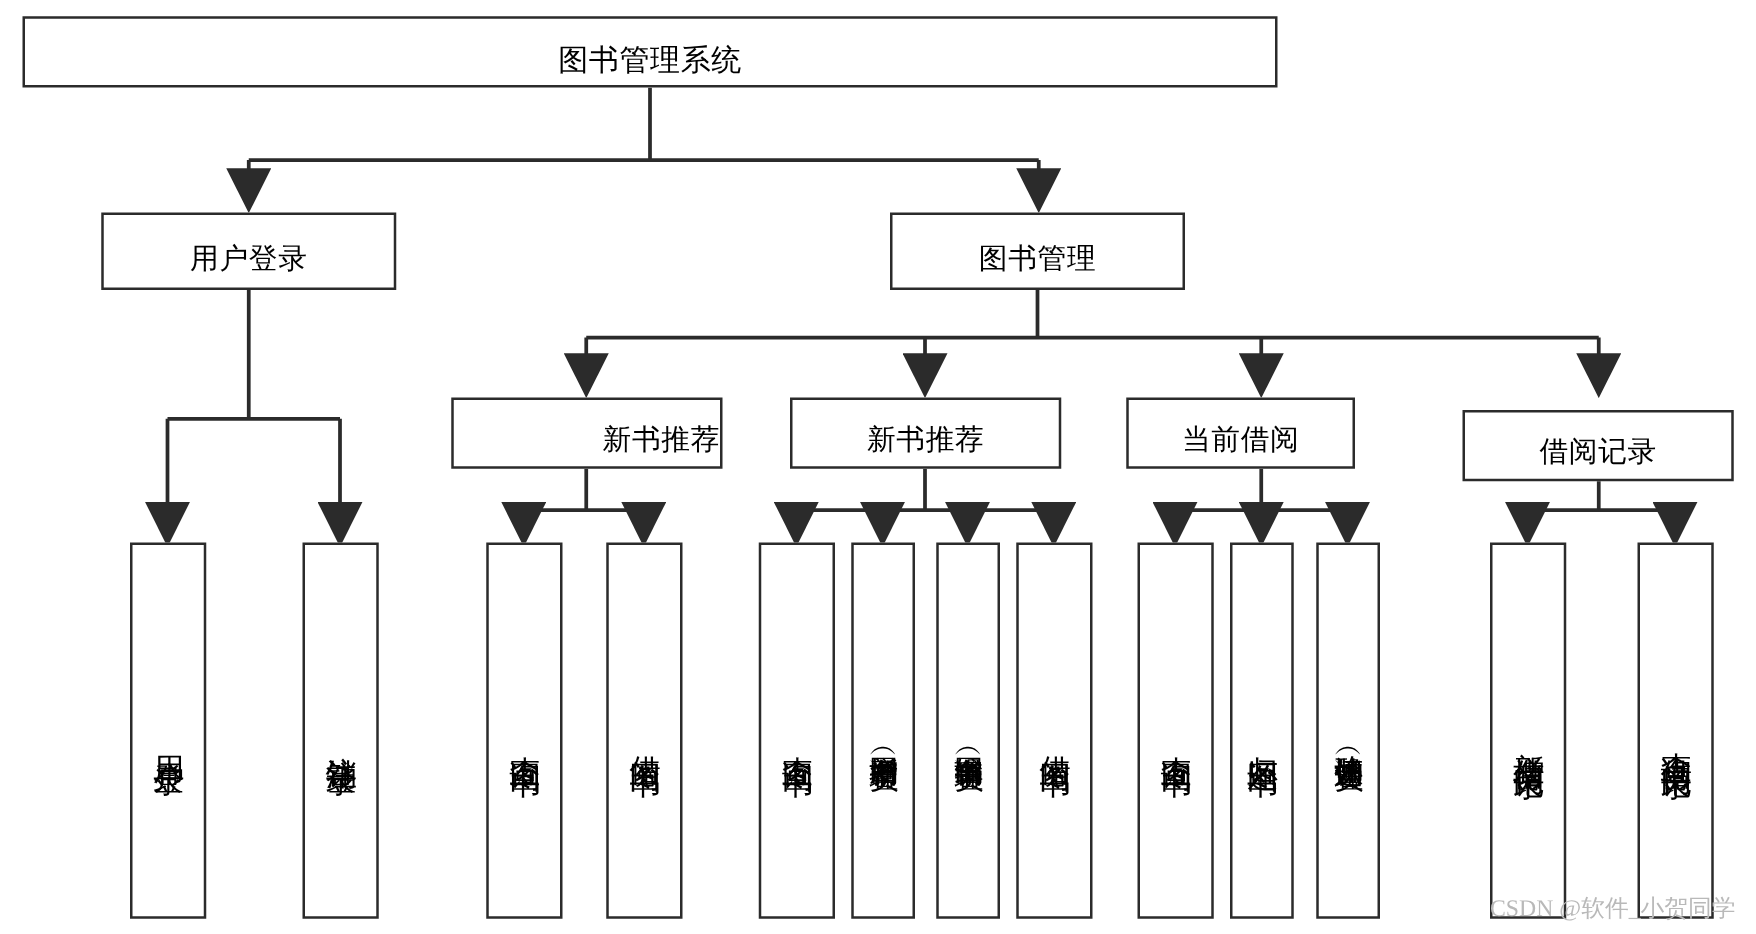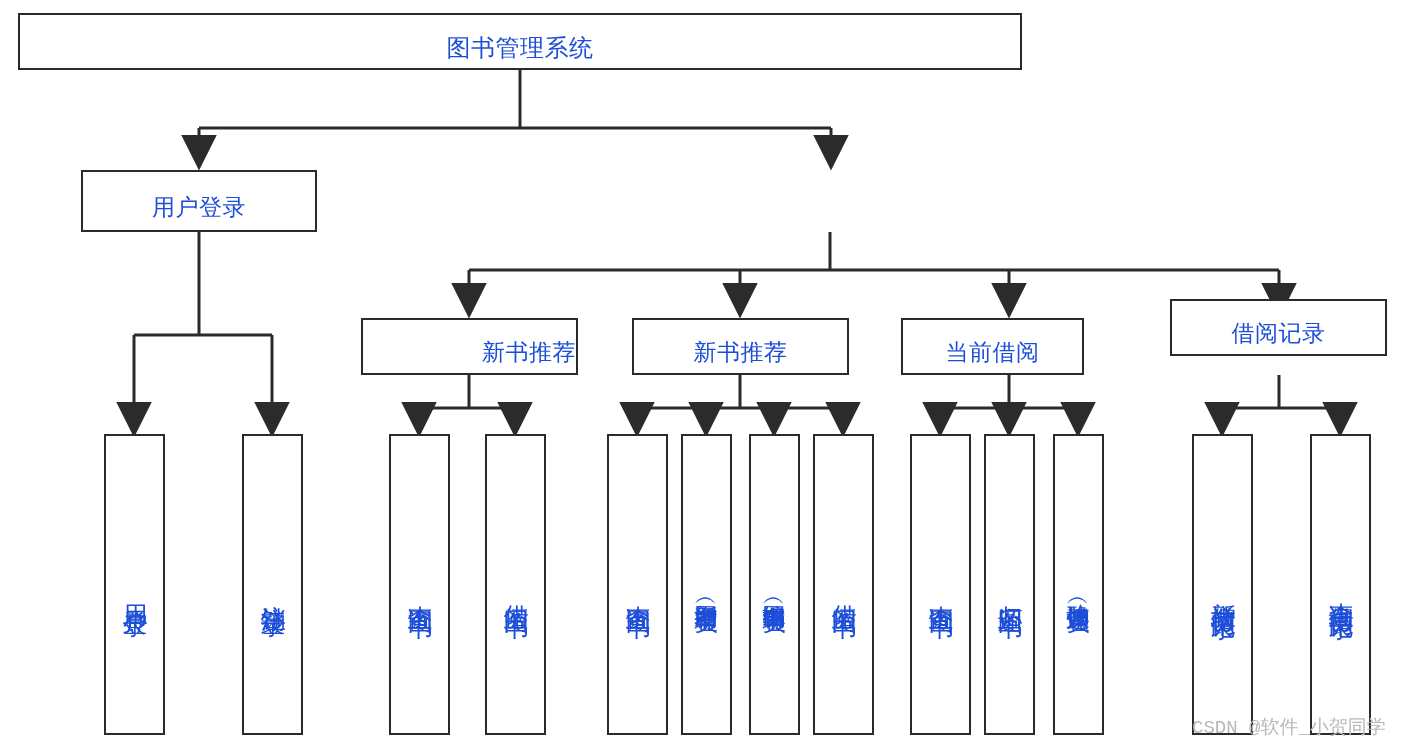--- a/index.html
+++ b/index.html
@@ -29,21 +29,21 @@
     position: absolute;
     box-sizing: border-box;
     background: #ffffff;
     border: 2px solid #2b2b2b;
     display: flex;
     align-items: center;
     justify-content: center;
     overflow: hidden;
   }
   .node-label {
-    color: #1d4ed8;
+    color: #000000;
     line-height: 1.0;
     white-space: nowrap;
     letter-spacing: 0.5px;
     margin-top: 12px;
   }
   
   .node.horiz .node-label {
     font-size: 23px;
   }
   .node.root .node-label {
@@ -64,21 +64,21 @@
   .node.vert.tight .node-label {
     font-size: 23px;
     letter-spacing: 1px;
   }
   .watermark {
     position: absolute;
     color: #b9b9b9;
     font-size: 19px;
     white-space: nowrap;
     pointer-events: none;
-    font-family: Liberation Mono, monospace;
+    font-family: Liberation Serif, serif;
   }
 </style>
 </head>
 <body>
 
 <div id="canvas">
 
   <svg id="connectors" viewBox="0 0 1405 747" width="1405" height="747" xmlns="http://www.w3.org/2000/svg">
     <defs>
       <marker id="arrow" viewBox="0 0 12 12" refX="10.5" refY="6" markerWidth="12" markerHeight="12" orient="auto-start-reverse">
@@ -130,34 +130,37 @@
   </svg>
 
   <div class="node horiz root" style="left:18px; top:13px; width:1004px; height:57px;">
     <span class="node-label">图书管理系统</span>
   </div>
 
   <div class="node horiz" style="left:81px; top:170px; width:236px; height:62px;">
     <span class="node-label">用户登录</span>
   </div>
 
+  <div class="node horiz" style="left:712px; top:170px; width:236px; height:62px;">
+    <span class="node-label">图书管理</span>
+  </div>
 
   <div class="node horiz" style="left:361px; top:318px; width:217px; height:57px;justify-content:flex-end;">
     <span class="node-label">新书推荐</span>
   </div>
 
   <div class="node horiz" style="left:632px; top:318px; width:217px; height:57px;">
     <span class="node-label">新书推荐</span>
   </div>
 
   <div class="node horiz" style="left:901px; top:318px; width:183px; height:57px;">
     <span class="node-label">当前借阅</span>
   </div>
 
-  <div class="node horiz" style="left:1170px; top:299px; width:217px; height:57px;">
+  <div class="node horiz" style="left:1170px; top:328px; width:217px; height:57px;">
     <span class="node-label">借阅记录</span>
   </div>
 
   <div class="node vert" style="left:104px; top:434px; width:61px; height:301px;">
     <span class="node-label">用户登录</span>
   </div>
 
   <div class="node vert" style="left:242px; top:434px; width:61px; height:301px;">
     <span class="node-label">注销登录</span>
   </div>

